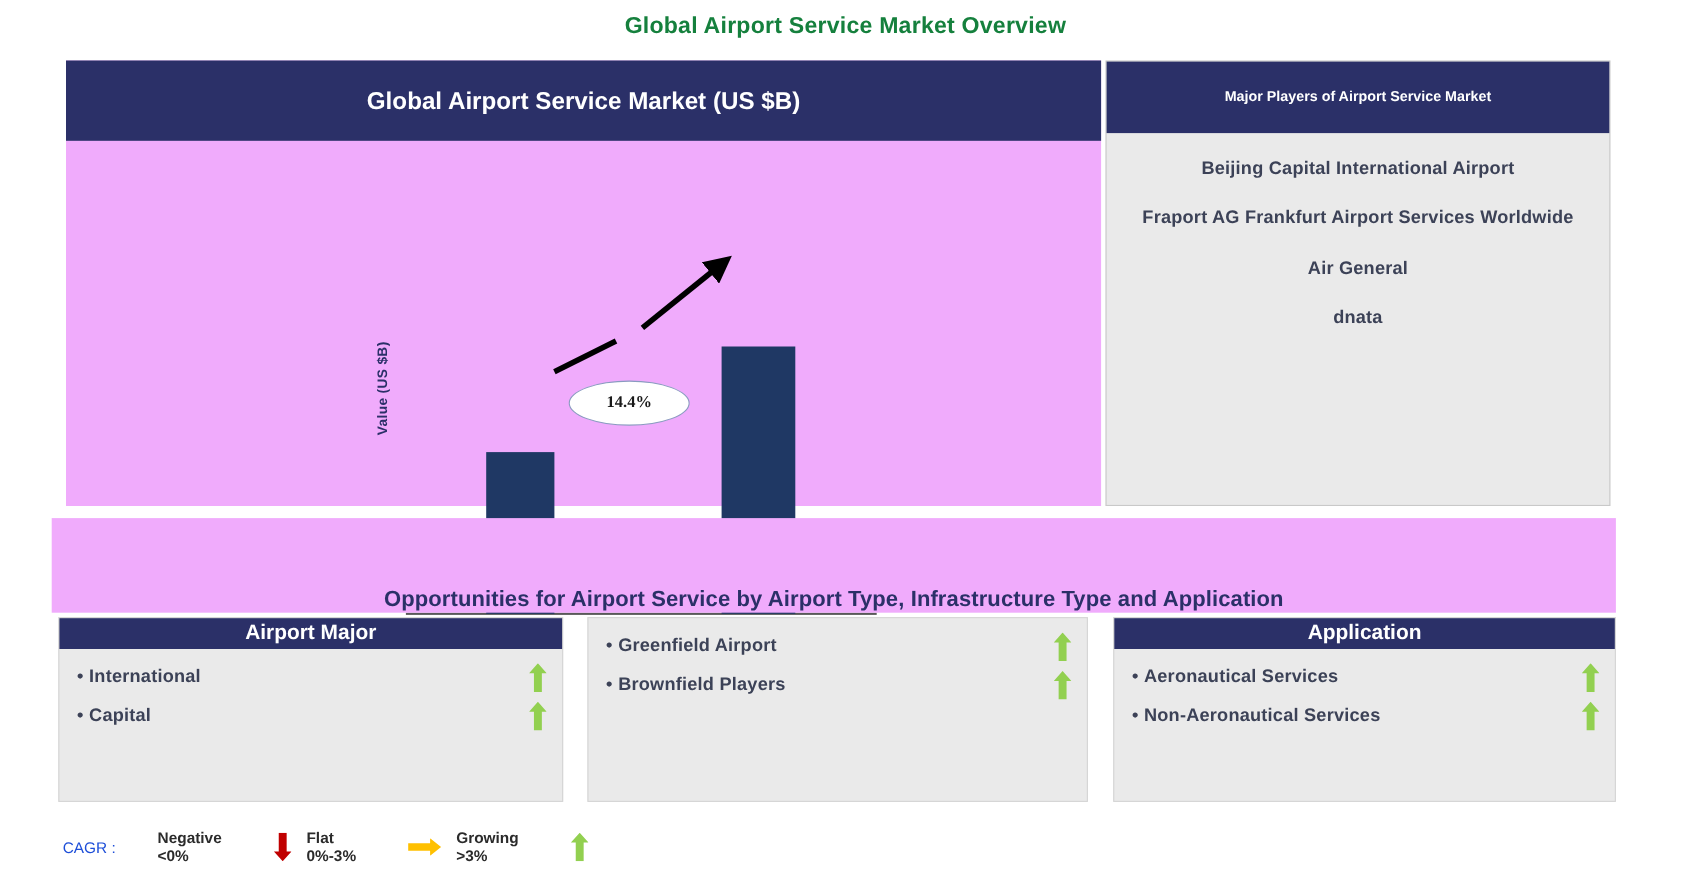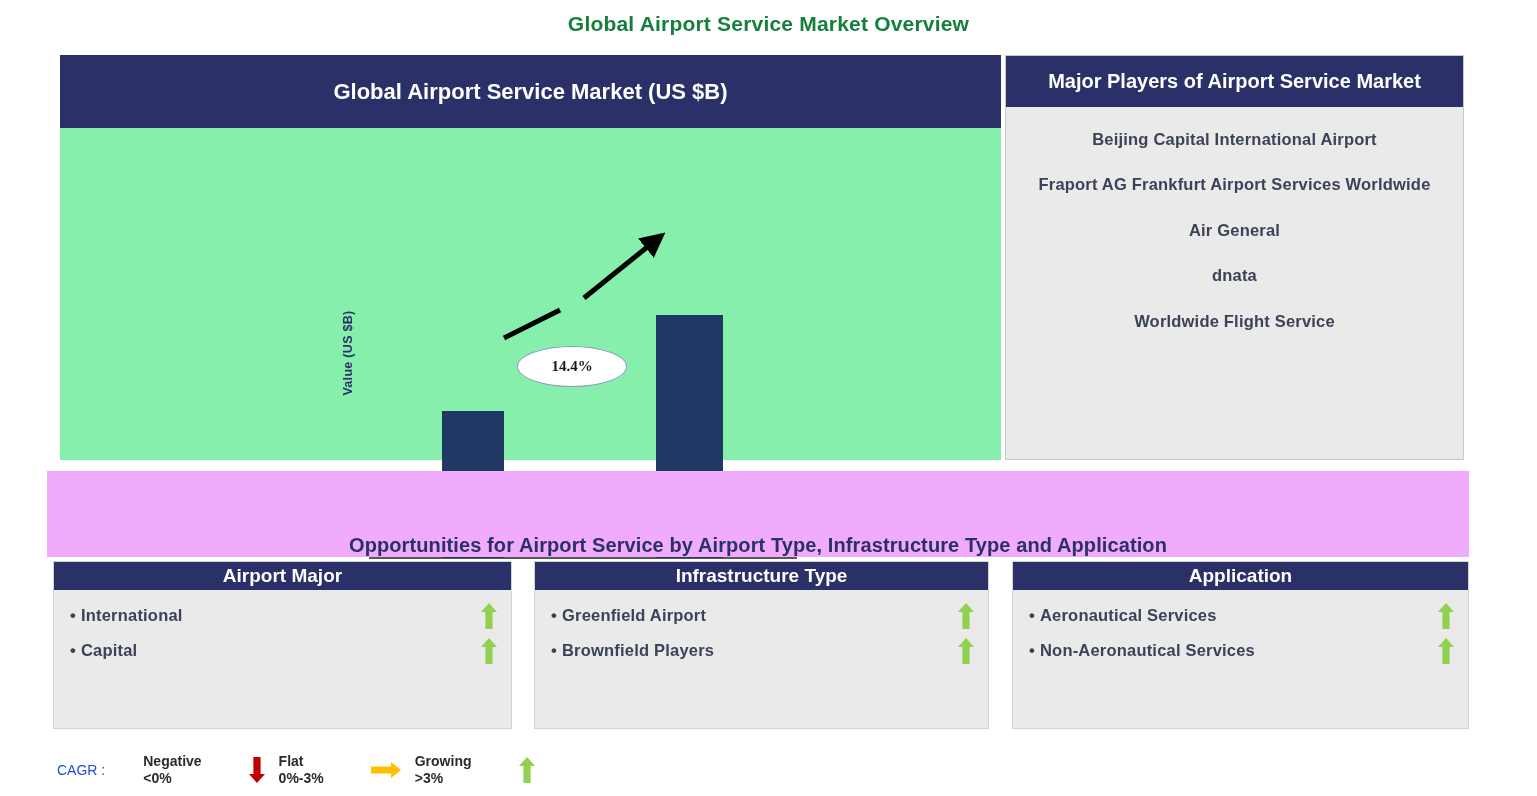--- a/index.html
+++ b/index.html
@@ -13,21 +13,21 @@
 
   
   .page-title {
     position: absolute; left: 0; top: 12px; width: 1537px;
     text-align: center;
     font-size: 21px; font-weight: bold; color: #15803d;
     letter-spacing: .2px;
   }
 
   
-  .chart-panel { position: absolute; left: 60px; top: 55px; width: 941px; height: 405px; background:#86efac; }
+  .chart-panel { position: absolute; left: 60px; top: 55px; width: 941px; height: 405px; background:#f0abfc; }
   .panel-head {
     background: #2B3068; color: #ffffff; font-weight: bold;
     display: flex; align-items: center; justify-content: center; text-align: center;
   }
   .chart-head { height: 73px; font-size: 22px; }
 
   .plot { position: absolute; left: 0; top: 73px; width: 941px; height: 332px; }
 
   .ylabel {
     position: absolute; left: 276px; top: 218px;
@@ -52,21 +52,21 @@
     display: flex; align-items: center; justify-content: center;
     font-family: "Liberation Serif", serif; font-size: 15px; font-weight: bold; color: #1a1a1a;
   }
   .source {
     position: absolute; left: 836px; top: 438px;
     font-size: 11.5px; font-weight: bold; color: #2B3068;
   }
 
   
   .players-panel { position: absolute; left: 1005px; top: 55px; width: 459px; height: 405px; background: #EAEAEA; border: 1px solid #c9c9c9; }
-  .players-head { height: 51px; font-size: 20px; line-height: 1.28; padding: 0 14px; }
+  .players-head { height: 65px; font-size: 13px; line-height: 1.28; padding: 0 14px; }
   .players-list { padding: 22px 18px 0 18px; }
   .player {
     text-align: center; font-size: 16.5px; font-weight: bold; color: #3C4257;
     line-height: 1.3; margin-bottom: 24px; letter-spacing: .2px;
   }
 
   
   .opp-banner {
     position: absolute; left: 47px; top: 471px; width: 1422px; height: 86px;
     background: #f0abfc;
@@ -144,21 +144,20 @@
     <div class="source">Source : Lucintel</div>
   </div>
 
   <div class="players-panel">
     <div class="panel-head players-head">Major Players of Airport Service Market</div>
     <div class="players-list">
       <div class="player">Beijing Capital International Airport</div>
       <div class="player">Fraport AG Frankfurt Airport Services Worldwide</div>
       <div class="player">Air General</div>
       <div class="player">dnata</div>
-      <div class="player">Worldwide Flight Service</div>
     </div>
   </div>
 
   <div class="opp-banner">
     <span class="opp-banner-text">Opportunities for Airport Service by Airport Type, Infrastructure Type and Application</span>
   </div>
 
   <div class="cards">
 
     <div class="card card-1">
@@ -177,21 +176,20 @@
           <span class="legend-icon">
             <svg class="arrow arrow-up-green" viewBox="0 0 16 26">
                 <polygon points="8,0 16,9 11.6,9 11.6,26 4.4,26 4.4,9 0,9" fill="#92D050"></polygon>
               </svg>
           </span>
         </div>
       </div>
     </div>
 
     <div class="card card-2">
-      <div class="card-head">Infrastructure Type</div>
       <div class="card-body">
         <div class="card-row">
           <span class="card-row-label"><span class="bullet">•</span><span>Greenfield  Airport</span></span>
           <span class="legend-icon">
             <svg class="arrow arrow-up-green" viewBox="0 0 16 26">
                 <polygon points="8,0 16,9 11.6,9 11.6,26 4.4,26 4.4,9 0,9" fill="#92D050"></polygon>
               </svg>
           </span>
         </div>
         <div class="card-row">

